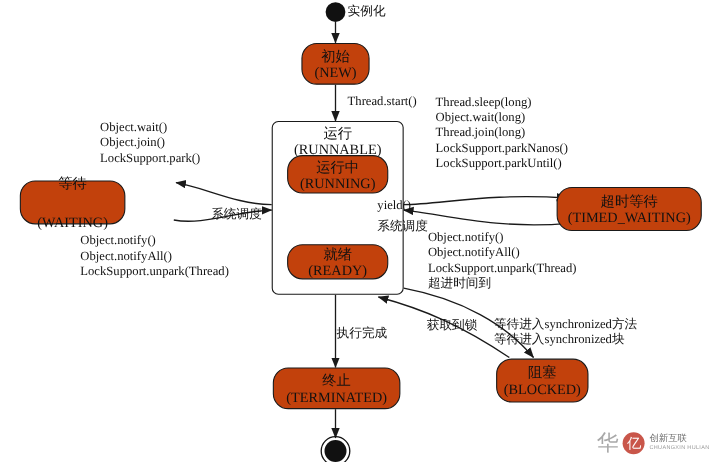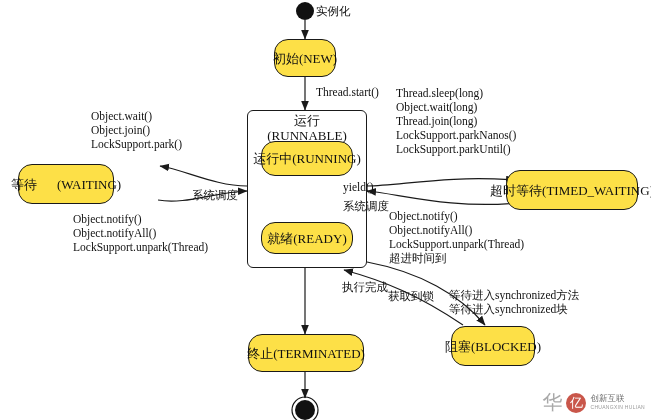--- a/index.html
+++ b/index.html
@@ -20,27 +20,27 @@
     left: 0;
     top: 0;
     width: 651px;
     height: 420px;
   }
   .node {
     position: absolute;
     box-sizing: border-box;
     border: 1px solid #1a1a1a;
     border-radius: 14px;
-    background: #fde047;
+    background: #c2410c;
     text-align: center;
     color: #111111;
     font-size: 13px;
     line-height: 15px;
     display: flex;
-    flex-direction: row;
+    flex-direction: column;
     align-items: center;
     justify-content: center;
     padding: 2px 4px;
   }
   .node .l1 { white-space: nowrap; }
   .node .l2 { white-space: nowrap; }
   .runnable-box {
     position: absolute;
     box-sizing: border-box;
     border: 1px solid #1a1a1a;
@@ -186,21 +186,21 @@
 Thread.join(long)
 LockSupport.parkNanos()
 LockSupport.parkUntil()</div>
   <div class="lbl" style="left:389px; top:209px;">Object.notify()
 Object.notifyAll()
 LockSupport.unpark(Thread)
 超进时间到</div>
   <div class="lbl" style="left:192px; top:188px;">系统调度</div>
   <div class="lbl" style="left:343px; top:180px;">yield()</div>
   <div class="lbl" style="left:343px; top:199px;">系统调度</div>
-  <div class="lbl" style="left:306px; top:280px;padding-left:36px;">执行完成</div>
+  <div class="lbl" style="left:306px; top:296px;">执行完成</div>
   <div class="lbl" style="left:388px; top:289px;">获取到锁</div>
   <div class="lbl" style="left:449px; top:288px;">等待进入synchronized方法
 等待进入synchronized块</div>
 
   <div class="watermark">
     <span class="wm-char">华</span>
     <span class="wm-circle">亿</span>
     <span class="wm-text">
       <span class="wm-t1">创新互联</span>
       <span class="wm-t2">CHUANGXIN HULIAN</span>

